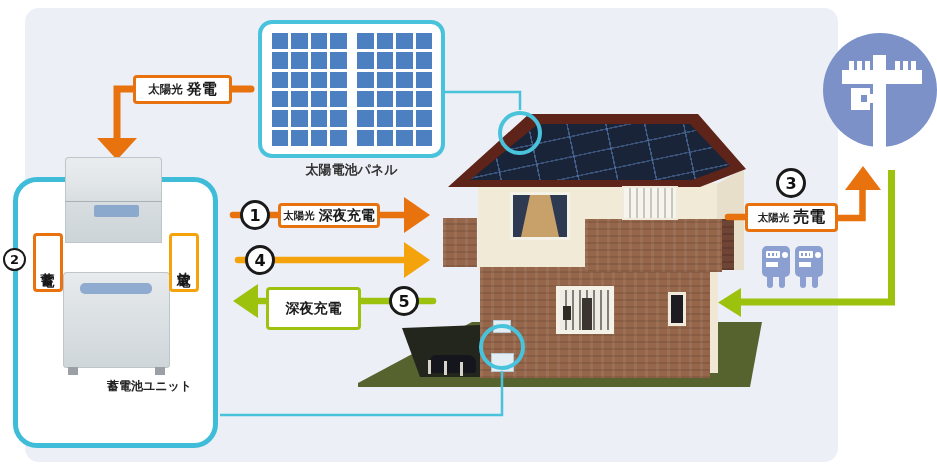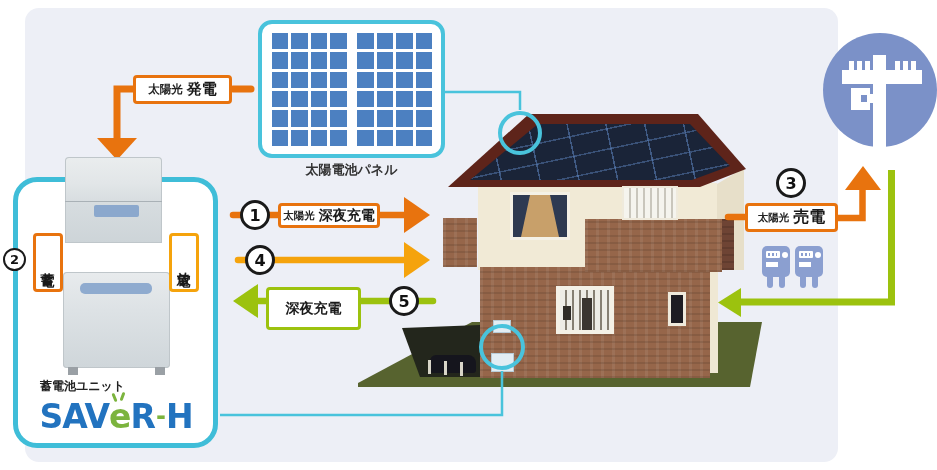--- a/index.html
+++ b/index.html
@@ -63,21 +63,21 @@
   #conditioner .seam{position:absolute;left:0;top:44px;width:97px;height:1px;background:#A9B1B6;}
   #conditioner .disp{position:absolute;left:29px;top:48px;width:45px;height:12px;background:#8BA8CD;border-radius:2px;}
   #cond-label{left:35px;top:245px;width:160px;text-align:center;font-size:10.5px;line-height:12.5px;
               font-weight:600;color:#222;z-index:3;}
   #battery{left:63px;top:272px;width:107px;height:96px;z-index:3;border-radius:4px;
      background:linear-gradient(180deg,#E8EBED 0%,#DDE2E5 40%,#CfD6DA 100%);
      box-shadow:0 0 0 1px #BFC6CA inset;}
   #battery .strip{position:absolute;left:17px;top:11px;width:72px;height:11px;background:#8FABCF;border-radius:5px;}
   #battery .foot1,#battery .foot2{position:absolute;bottom:-7px;width:10px;height:8px;background:#9AA0A5;}
   #battery .foot1{left:5px;} #battery .foot2{right:5px;}
-  #batt-label{left:40px;top:378px;width:152px;text-align:left;font-size:12px;font-weight:600;color:#222;z-index:3;}
+  #batt-label{left:40px;top:378px;width:152px;text-align:right;font-size:12px;font-weight:600;color:#222;z-index:3;}
   #logo{left:23px;top:396px;width:186px;height:40px;z-index:3;display:flex;align-items:center;
         justify-content:center;font-weight:700;font-size:33px;letter-spacing:-1px;}
   .lblue{color:#2273BF;} .lgreen{color:#7CB43E;}
   #logo .e-wrap{position:relative;display:inline-block;}
   #logo .leaf{position:absolute;width:3px;height:9px;background:#7CB43E;border-radius:2px;}
   #logo .leaf.l1{left:4px;top:-4px;transform:rotate(-22deg);}
   #logo .leaf.l2{left:12px;top:-5px;transform:rotate(20deg);}
   #logo .dash{font-size:24px;margin:0 1px;}
 
   
@@ -231,31 +231,20 @@
   <div id="conditioner" class="abs">
     <span class="seam"></span>
     <span class="disp"></span>
   </div>
   <div id="battery" class="abs">
     <span class="strip"></span>
     <span class="foot1"></span>
     <span class="foot2"></span>
   </div>
   <div id="batt-label" class="abs">蓄電池ユニット</div>
-  <div id="logo" class="abs">
-    <span class="lblue">SAV</span>
-    <span class="e-wrap">
-      <i class="leaf l1"></i>
-      <i class="leaf l2"></i>
-      <span class="lgreen">e</span>
-    </span>
-    <span class="lblue">R</span>
-    <span class="lgreen dash">-</span>
-    <span class="lblue">H</span>
-  </div>
 
   <div id="gen-box" class="abs lbox b-orange z5">
     <span class="sm">太陽光</span>
     <span class="bg9">発電</span>
   </div>
   <div id="f1-box" class="abs lbox b-orange z5">
     <span class="sm">太陽光</span>
     <span class="bg9">深夜充電</span>
   </div>
   <div id="f5-box" class="abs lbox b-green z5">

